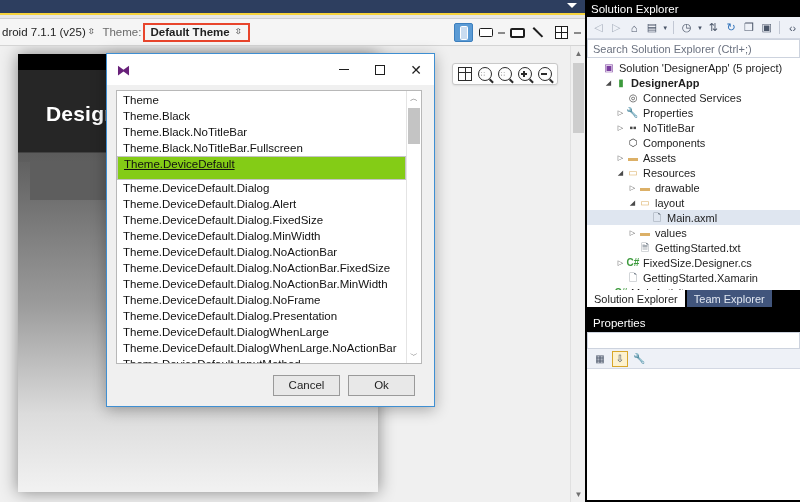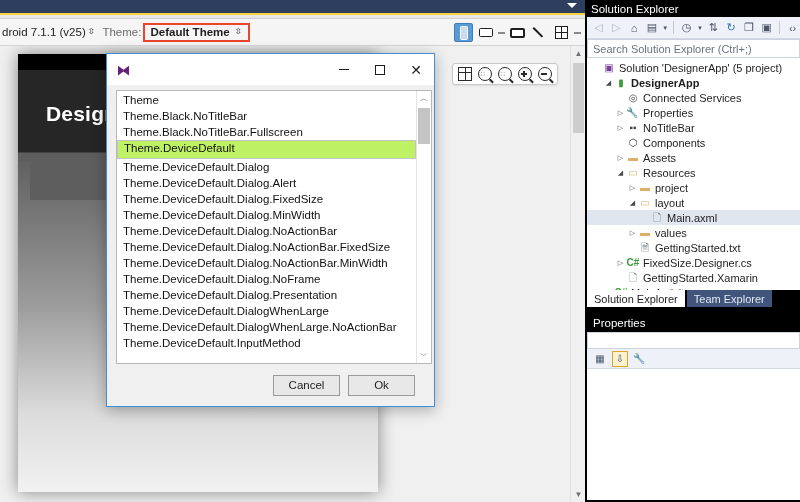--- a/index.html
+++ b/index.html
@@ -208,40 +208,40 @@
   .wbtn {
     width: 36px; height: 31px;
     display: flex; align-items: center; justify-content: center;
     color: #1e1e1e; font-size: 12px;
   }
   .wbtn .min { width: 10px; height: 1px; background: #1e1e1e; }
   .wbtn .max { width: 10px; height: 10px; border: 1px solid #1e1e1e; }
   .wbtn .cls { font-size: 14px; line-height: 14px; }
 
   .dlg-body {
-    flex: 1 1 auto; padding: 5px 2px 0 9px;
+    flex: 1 1 auto; padding: 5px 12px 0 9px;
     display: flex; flex-direction: column; min-height: 0;
   }
   .listbox {
     flex: 1 1 auto; min-height: 0;
     background: #ffffff; border: 1px solid #b8b8b8;
     display: flex; position: relative; overflow: hidden;
   }
   .list-items {
     flex: 1 1 auto; overflow: hidden; padding-top: 1px;
   }
   .litem {
     height: 16px; line-height: 16px;
     padding-left: 6px; font-size: 11.5px; color: #111111;
     white-space: nowrap; overflow: hidden;
   }
   .litem.selected {
-    background: #bef264;
+    background: #84cc16;
     border: 1px solid #c4c4c4;
-    height: 19px; line-height: 14px;
+    height: 24px; line-height: 14px; text-decoration: underline;
   }
   .lb-scroll {
     width: 15px; flex: 0 0 15px; background: #ffffff;
     border-left: 1px solid #e4e4e4; position: relative;
   }
   .lbs-up, .lbs-dn {
     position: absolute; left: 0; width: 14px; height: 15px;
     display: flex; align-items: center; justify-content: center;
     font-size: 8px; color: #707070;
   }
@@ -442,20 +442,21 @@
         <div class="wbtn">
             <span class="cls">✕</span>
           </div>
       </div>
     </div>
 
     <div class="dlg-body">
       <div class="listbox">
         <div class="list-items" id="theme-list">
             <div class="litem">Theme</div>
+            <div class="litem">Theme.Black</div>
             <div class="litem">Theme.Black.NoTitleBar</div>
             <div class="litem">Theme.Black.NoTitleBar.Fullscreen</div>
             <div class="litem selected">Theme.DeviceDefault</div>
             <div class="litem">Theme.DeviceDefault.Dialog</div>
             <div class="litem">Theme.DeviceDefault.Dialog.Alert</div>
             <div class="litem">Theme.DeviceDefault.Dialog.FixedSize</div>
             <div class="litem">Theme.DeviceDefault.Dialog.MinWidth</div>
             <div class="litem">Theme.DeviceDefault.Dialog.NoActionBar</div>
             <div class="litem">Theme.DeviceDefault.Dialog.NoActionBar.FixedSize</div>
             <div class="litem">Theme.DeviceDefault.Dialog.NoActionBar.MinWidth</div>
@@ -543,21 +544,21 @@
           <span class="tlabel">Assets</span>
         </div>
         <div class="trow" style="padding-left: 28px;">
           <span class="twist">◢</span>
           <span class="ticon" style="color: rgb(220, 176, 103);">▭</span>
           <span class="tlabel">Resources</span>
         </div>
         <div class="trow" style="padding-left: 40px;">
           <span class="twist">▷</span>
           <span class="ticon" style="color: rgb(220, 176, 103);">▬</span>
-          <span class="tlabel">project</span>
+          <span class="tlabel">drawable</span>
         </div>
         <div class="trow" style="padding-left: 40px;">
           <span class="twist">◢</span>
           <span class="ticon" style="color: rgb(220, 176, 103);">▭</span>
           <span class="tlabel">layout</span>
         </div>
         <div class="trow sel" style="padding-left: 52px;">
           <span class="twist"></span>
           <span class="ticon" style="color: rgb(90, 102, 115);">🗋</span>
           <span class="tlabel">Main.axml</span>

